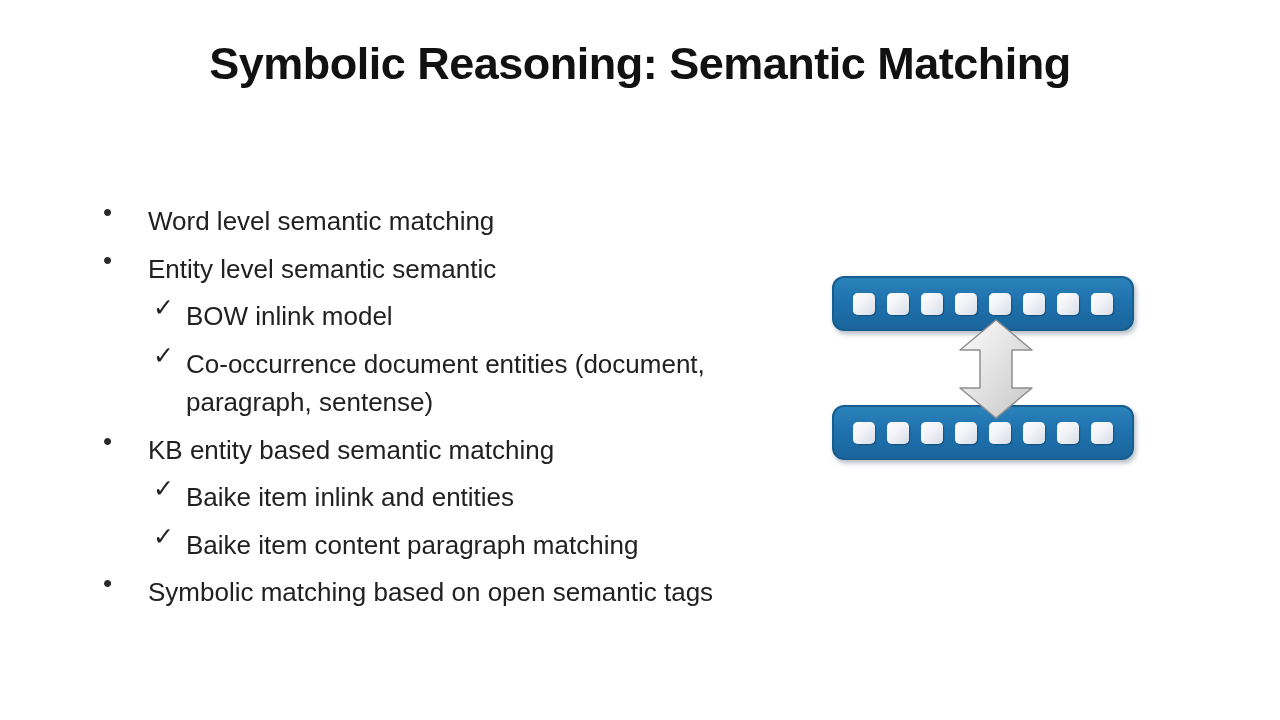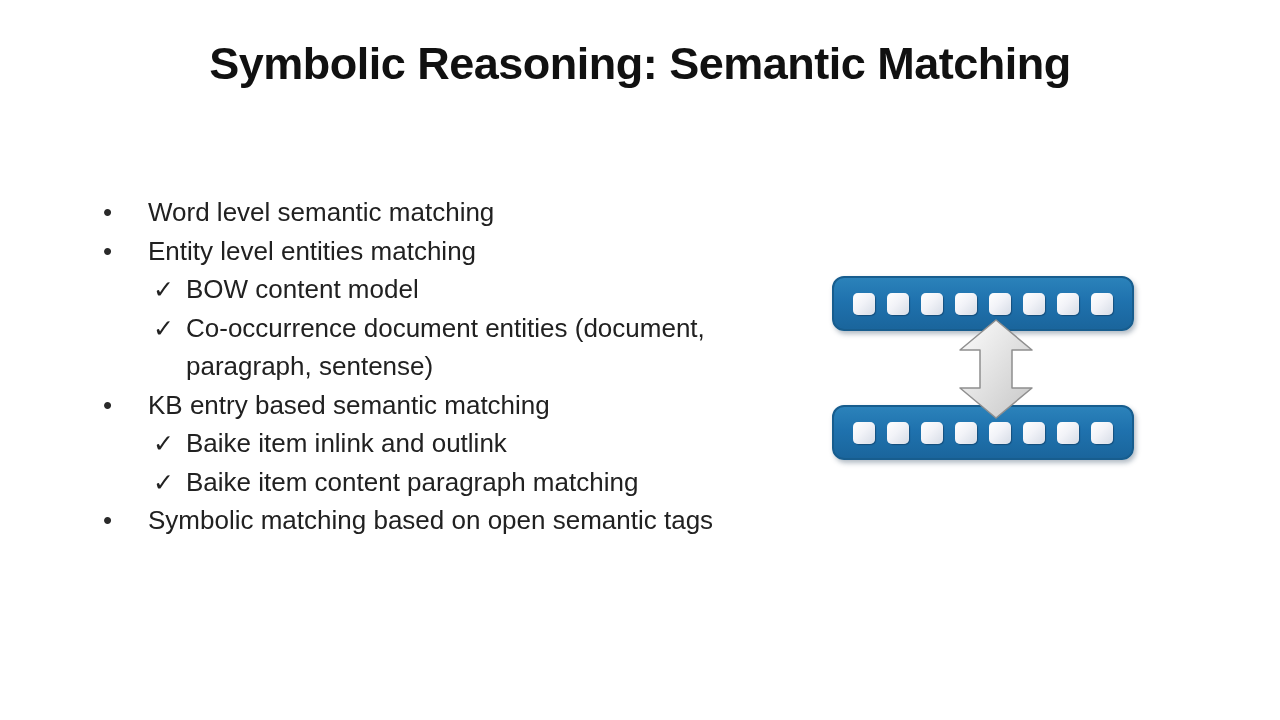--- a/index.html
+++ b/index.html
@@ -37,21 +37,21 @@
     width: 45px;
     font-size: 26px;
     color: #2a2a2a;
   }
   .row.check { margin-left: 50px; }
   .row.check .marker {
     width: 33px;
     font-size: 25px;
     color: #222222;
   }
-  .row .text { flex: 1 1 auto; }
+  .row .text { flex: 1 1 auto; margin-top: 9px; }
   .diagram {
     position: absolute;
     left: 832px; top: 276px;
     width: 302px; height: 188px;
   }
   .bar {
     position: absolute;
     left: 0; width: 302px; height: 55px;
     border-radius: 12px;
     background: linear-gradient(180deg, var(--bar-color-light, #2b82ba) 0%, var(--bar-color, #1f72ae) 45%, var(--bar-color-dark, #1a659c) 100%);
@@ -84,37 +84,37 @@
 
   <h1 class="title">Symbolic Reasoning: Semantic Matching</h1>
 
   <div class="list" id="list">
       <div class="row bullet">
         <span class="marker">•</span>
         <span class="text">Word level semantic matching</span>
       </div>
       <div class="row bullet">
         <span class="marker">•</span>
-        <span class="text">Entity level entities matching</span>
+        <span class="text">Entity level semantic semantic</span>
       </div>
       <div class="row check">
         <span class="marker">✓</span>
-        <span class="text">BOW content model</span>
+        <span class="text">BOW inlink model</span>
       </div>
       <div class="row check">
         <span class="marker">✓</span>
         <span class="text">Co-occurrence document entities (document, paragraph, sentense)</span>
       </div>
       <div class="row bullet">
         <span class="marker">•</span>
-        <span class="text">KB entry based semantic matching</span>
+        <span class="text">KB entity based semantic matching</span>
       </div>
       <div class="row check">
         <span class="marker">✓</span>
-        <span class="text">Baike item inlink and outlink</span>
+        <span class="text">Baike item inlink and entities</span>
       </div>
       <div class="row check">
         <span class="marker">✓</span>
         <span class="text">Baike item content paragraph matching</span>
       </div>
       <div class="row bullet">
         <span class="marker">•</span>
         <span class="text">Symbolic matching based on open semantic tags</span>
       </div>
     </div>

